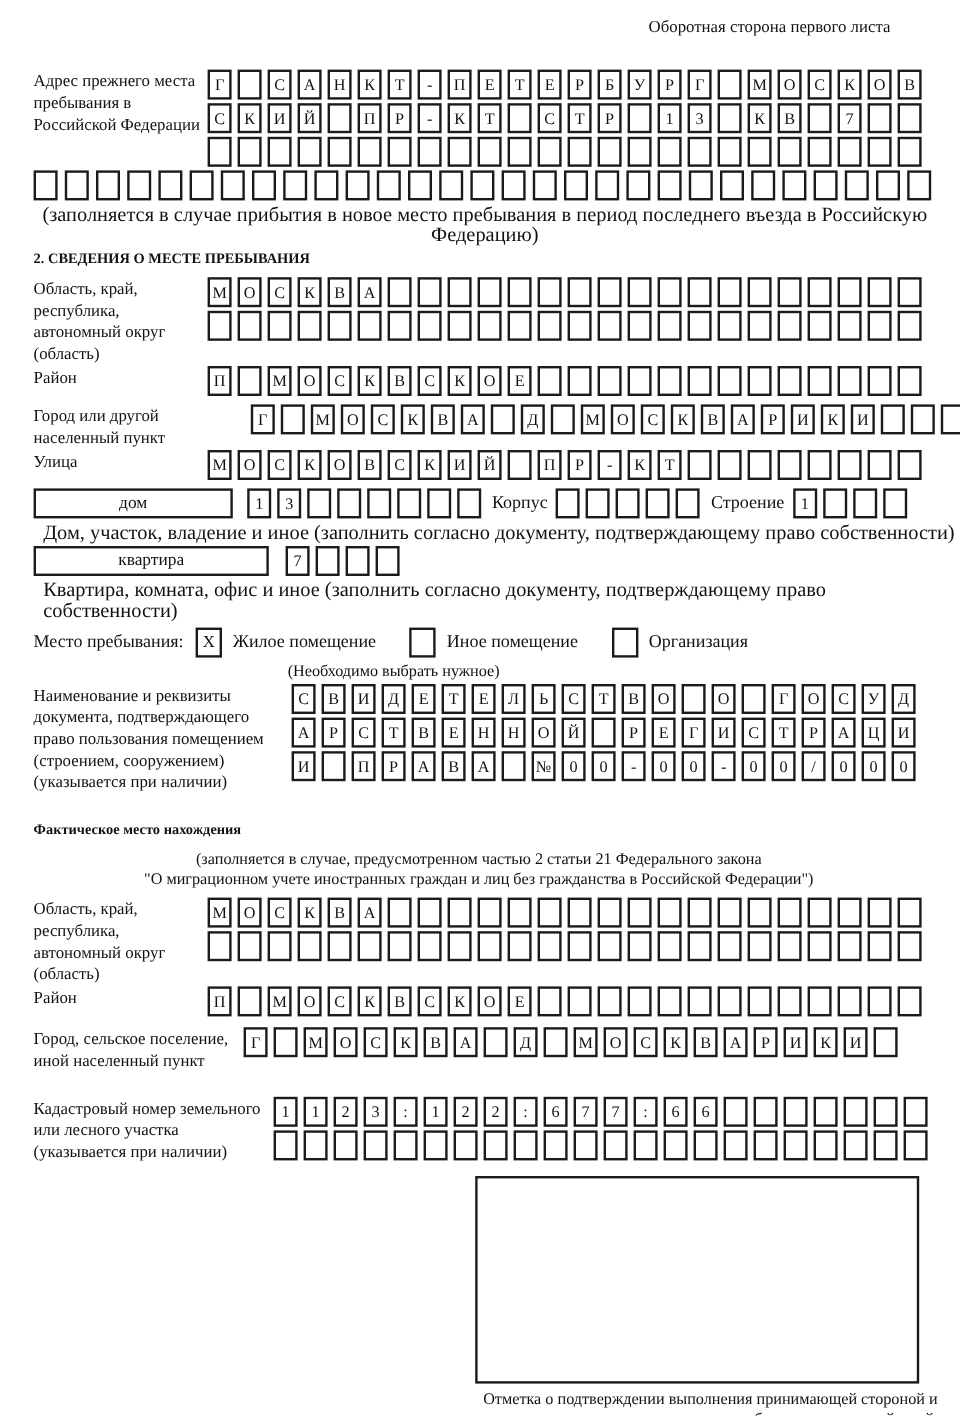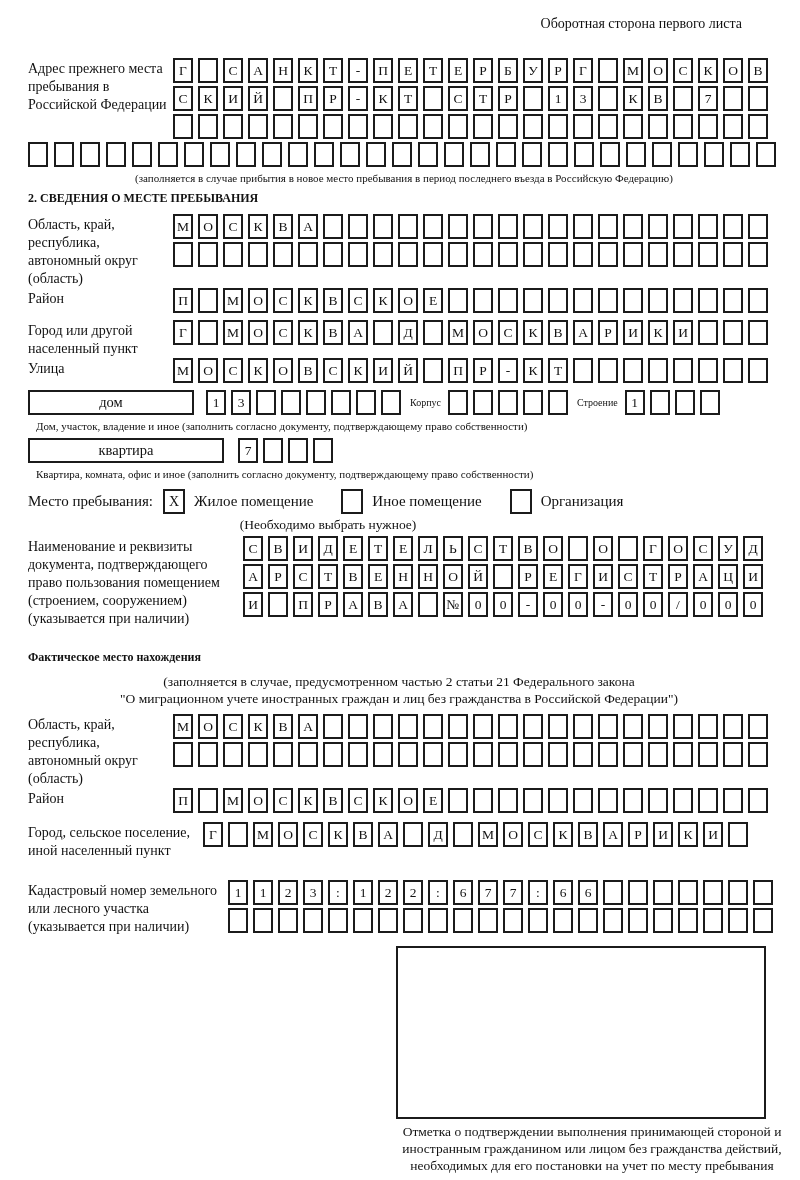--- a/index.html
+++ b/index.html
@@ -30,41 +30,41 @@
   .rows{display:flex;flex-direction:column;}
   .cells{display:flex;gap:5px;margin-bottom:3px;}
   .cells.g6{gap:6px;}
   .cell{
     width:20px;height:25px;flex-shrink:0;
     border:2px solid #1b1b1b;
     box-sizing:border-box;
     display:flex;align-items:center;justify-content:center;
     font-size:13.5px;line-height:1;
   }
-  .caption{font-size:11px;line-height:17px;}
+  .caption{font-size:17px;line-height:17px;}
   .caption.center{text-align:center;margin:1px 20px 4px 0;}
   .caption.indent{margin:1px 0 3px 8px;}
   .sec-title{
     text-align:left;font-weight:bold;font-size:12px;
     margin:2px 30px 8px 0;
   }
   .sub-note{
     text-align:center;font-size:13.5px;line-height:17px;margin-right:30px;
   }
   .sub-note.last{margin-bottom:7px;}
   .widebox{
     height:25px;box-sizing:border-box;
     border:2px solid #1b1b1b;
     display:flex;align-items:center;justify-content:center;
     font-size:14.5px;flex-shrink:0;
   }
   .widebox.dom{width:166px;margin-right:12px;}
   .widebox.kv{width:196px;margin-right:14px;text-align:center;}
   .hrow{display:flex;align-items:center;margin-bottom:3px;}
-  .inline-label{font-size:10px;margin:0 7px 0 9px;}
+  .inline-label{font-size:15px;margin:0 7px 0 9px;}
   .stay-row{display:flex;align-items:center;margin:6px 0 3px 0;font-size:15px;}
   .checkbox{
     width:22px;height:25px;box-sizing:border-box;
     border:2px solid #1b1b1b;flex-shrink:0;
     display:flex;align-items:center;justify-content:center;
     font-size:14px;
   }
   .stay-row .opt-label{margin:0 28px 0 9px;}
   .stay-row .lead{margin-right:10px;}
   .choose-note{
@@ -292,21 +292,21 @@
         <div class="cell"></div>
         <div class="cell"></div>
         <div class="cell"></div>
         <div class="cell"></div>
         <div class="cell"></div>
         <div class="cell"></div>
         <div class="cell"></div>
       </div>
   </div>
 
-  <div class="field" style="min-height:36px;">
+  <div class="field" style="min-height:36px;gap:36px;">
     <div class="flabel">Город или другой населенный пункт</div>
     <div class="cells">
         <div class="cell">Г</div>
         <div class="cell"></div>
         <div class="cell">М</div>
         <div class="cell">О</div>
         <div class="cell">С</div>
         <div class="cell">К</div>
         <div class="cell">В</div>
         <div class="cell">А</div>

